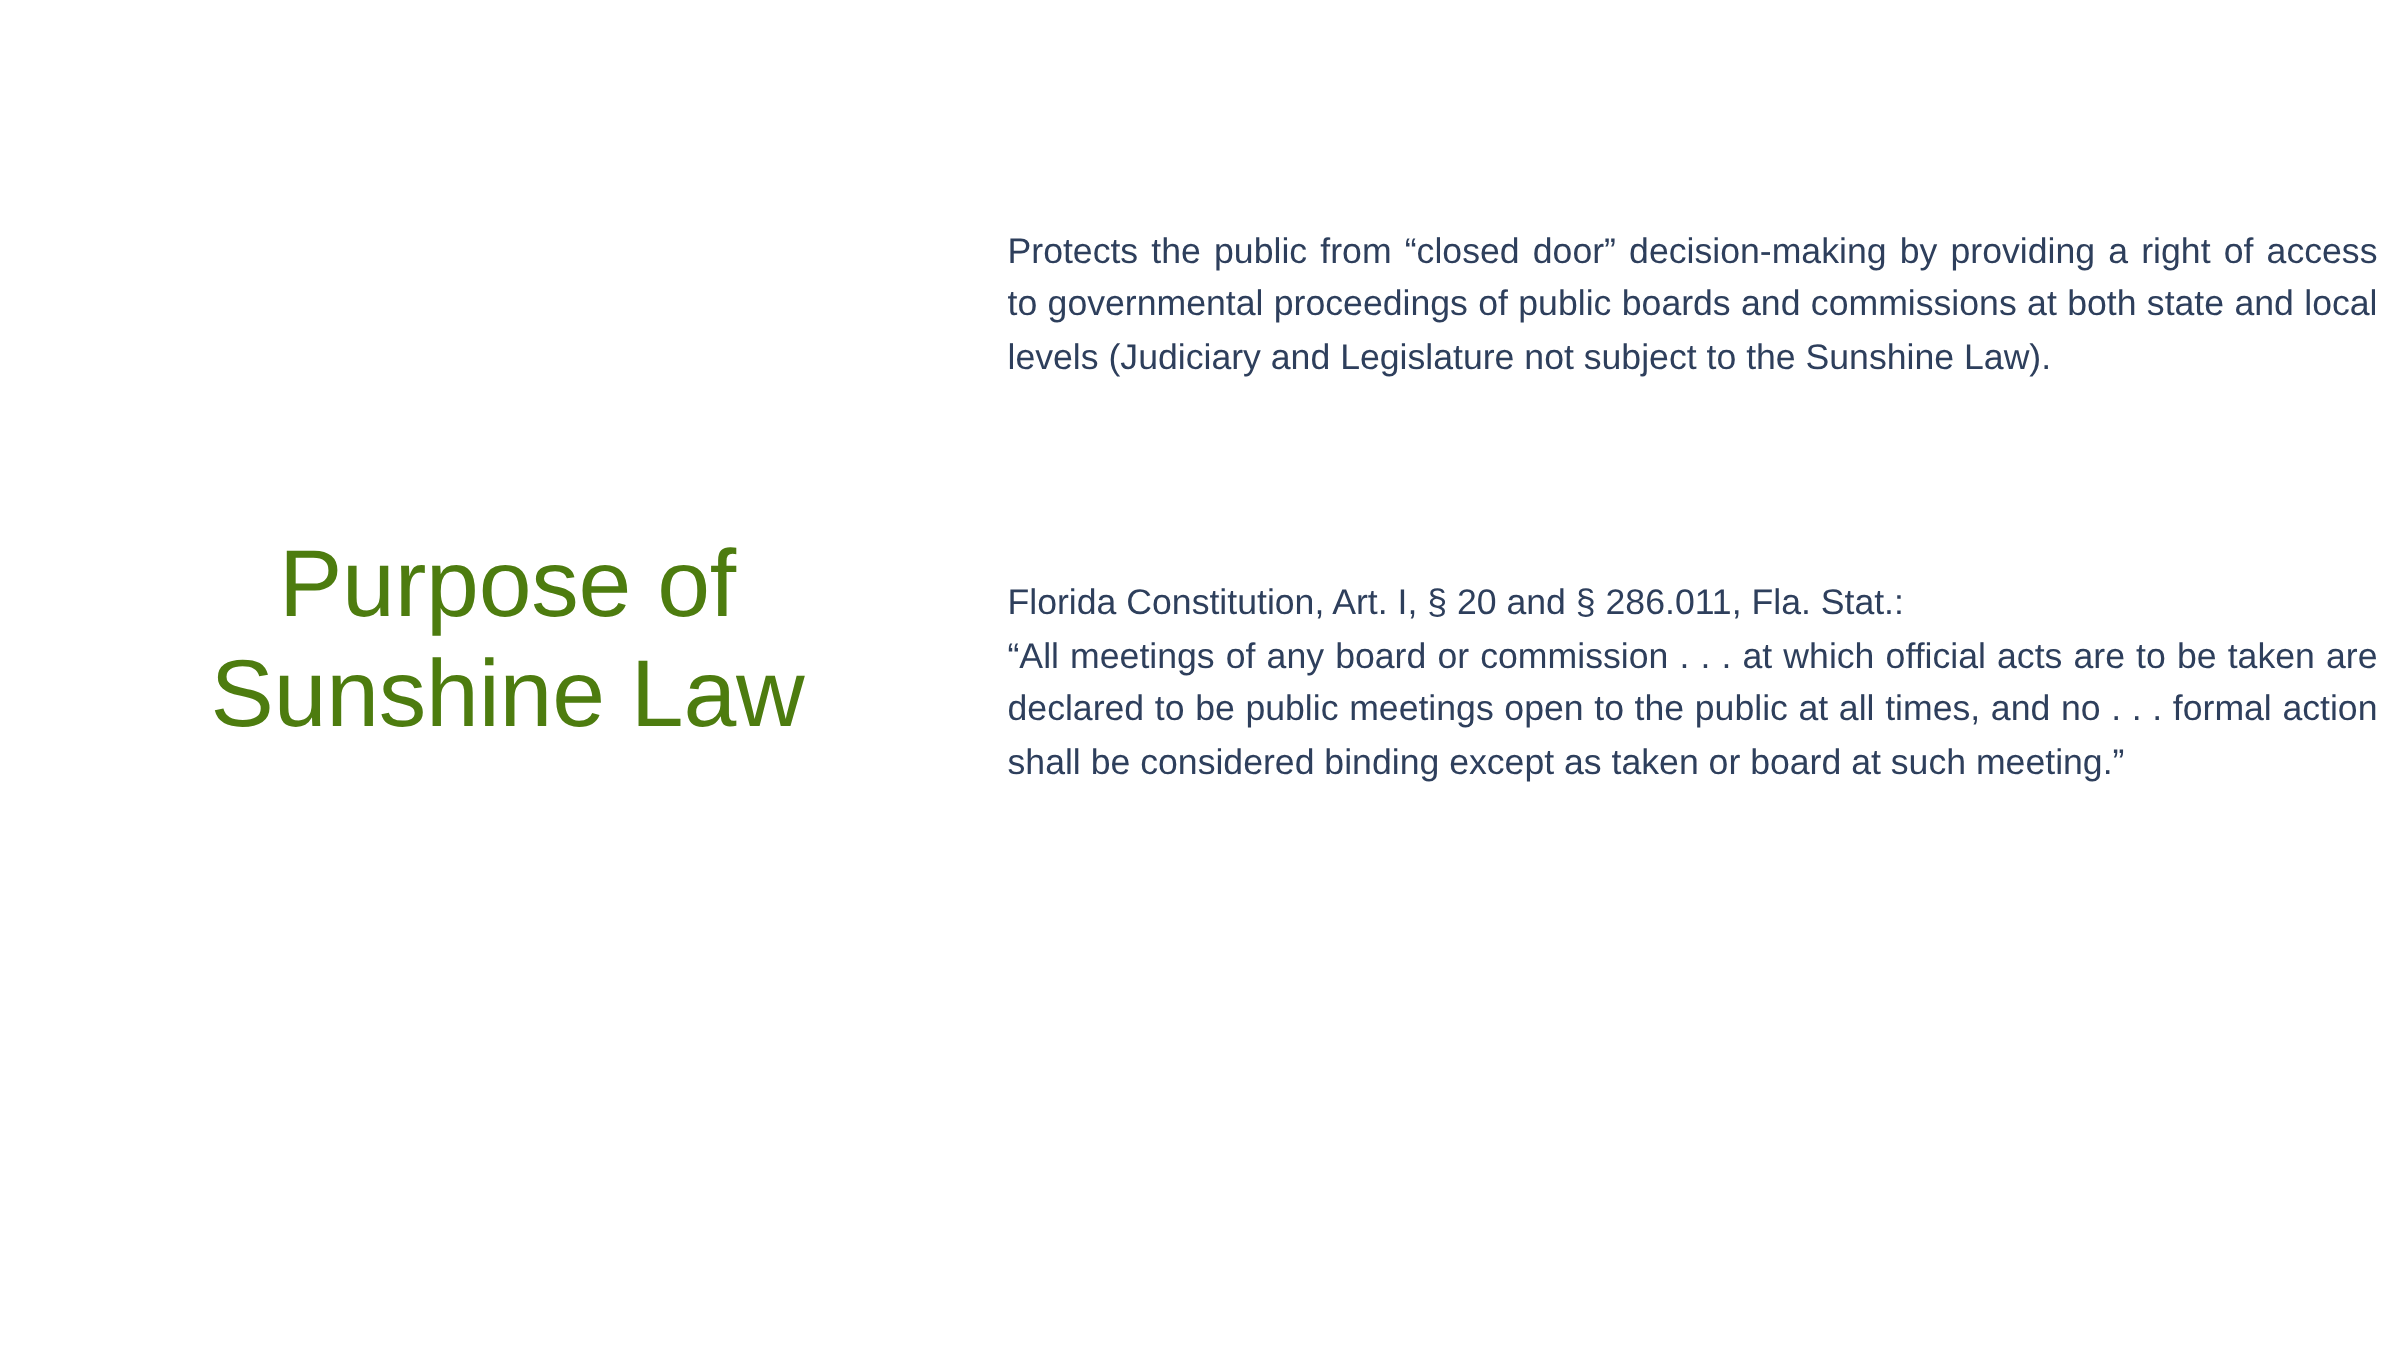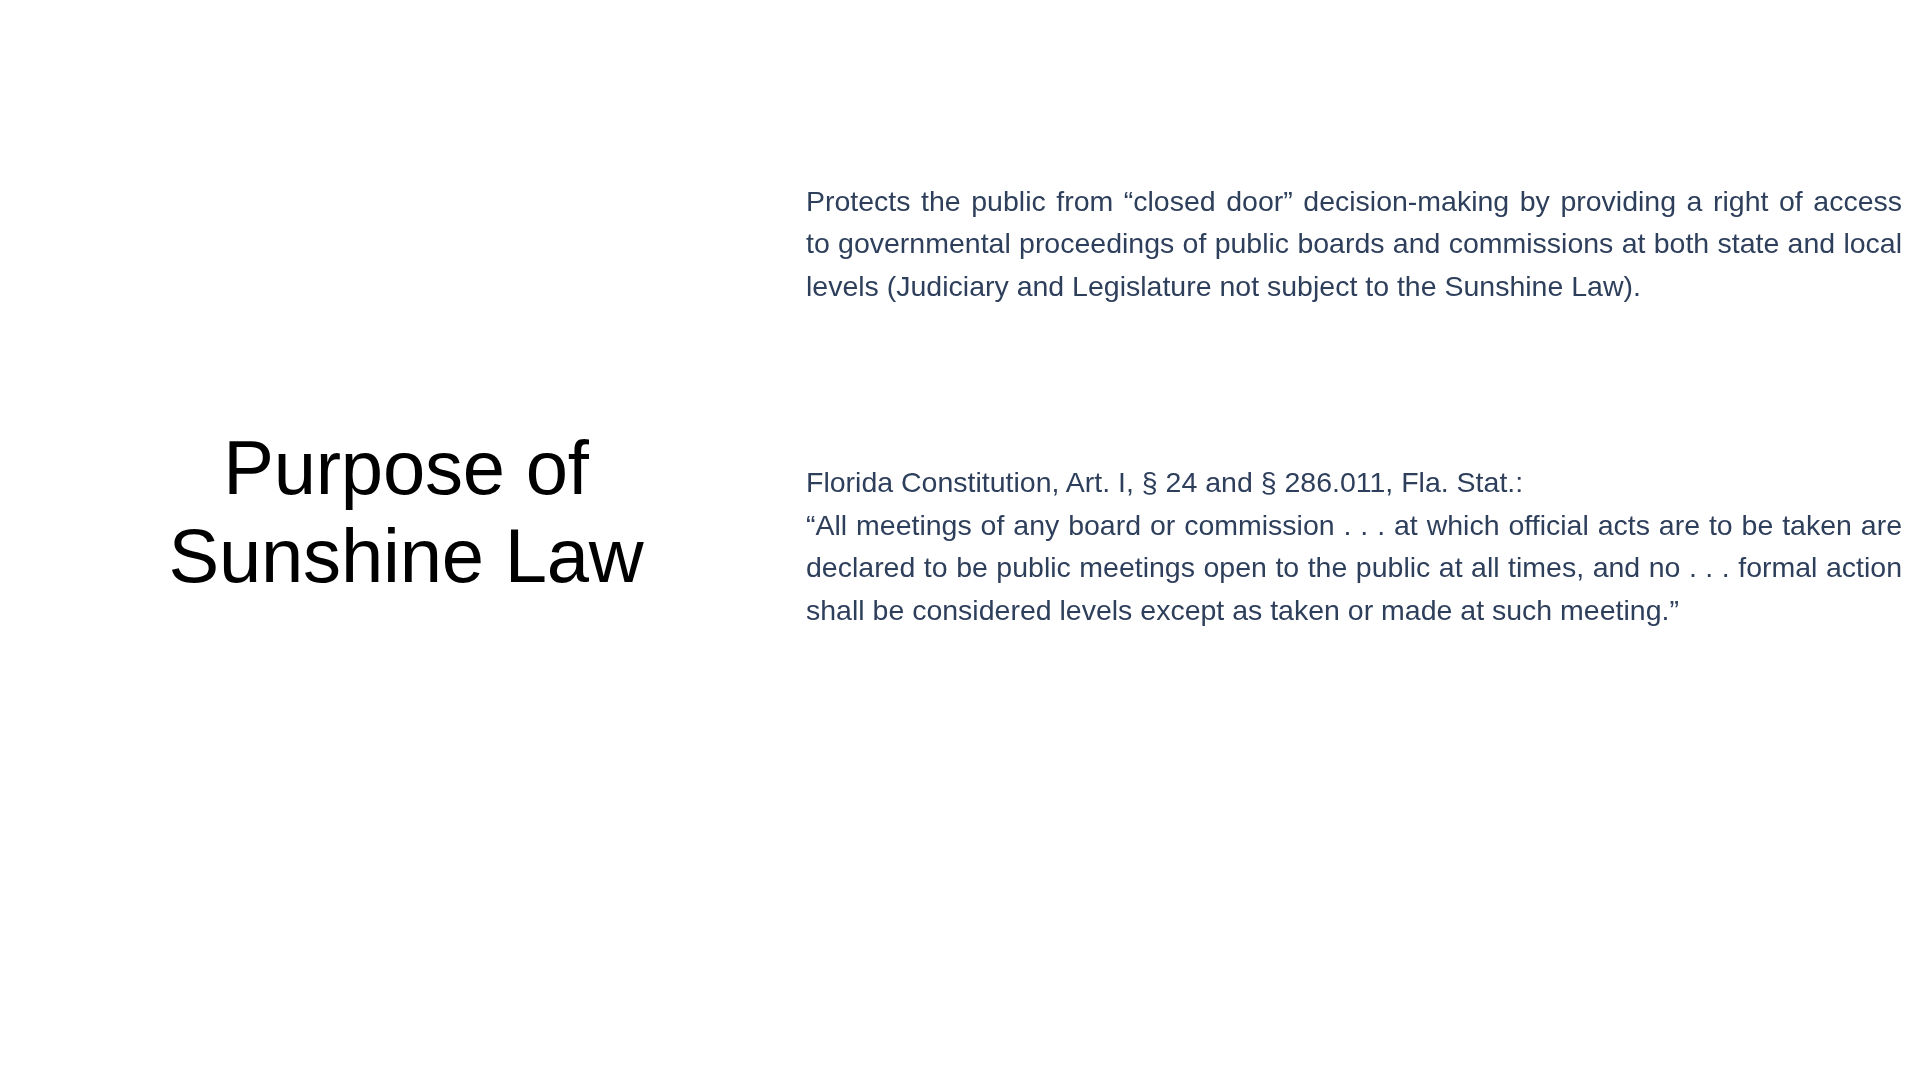--- a/index.html
+++ b/index.html
@@ -24,21 +24,21 @@
     left: 96px;
     top: 424px;
     width: 620px;
     text-align: center;
   }
   .title-text {
     font-family: "Liberation Sans", sans-serif;
     font-size: 76px;
     font-weight: 400;
     line-height: 1.16;
-    color: #000000;
+    color: #4d7c0f;
     letter-spacing: -0.2px;
     white-space: pre-line;
   }
   
   .body-col {
     position: absolute;
     left: 806px;
     top: 180px;
     width: 1096px;
   }
@@ -84,19 +84,19 @@
     <div class="title-text">Purpose of
 Sunshine Law</div>
   </div>
 
   <div class="body-col">
 
     <p class="para first">Protects the public from “closed door” decision-making by providing a right of access to governmental proceedings of public boards and commissions at both state and local levels (Judiciary and Legislature not subject to the Sunshine Law).</p>
 
     <div class="spacer-gap"></div>
 
-    <p class="para-citation">Florida Constitution, Art. I, § 24 and § 286.011, Fla. Stat.:</p>
+    <p class="para-citation">Florida Constitution, Art. I, § 20 and § 286.011, Fla. Stat.:</p>
 
-    <p class="para-quote">“All meetings of any board or commission . . . at which official acts are to be taken are declared to be public meetings open to the public at all times, and no . . . formal action shall be considered levels except as taken or made at such meeting.”</p>
+    <p class="para-quote">“All meetings of any board or commission . . . at which official acts are to be taken are declared to be public meetings open to the public at all times, and no . . . formal action shall be considered binding except as taken or board at such meeting.”</p>
 
   </div>
 
 </div>
 
 </body></html>

